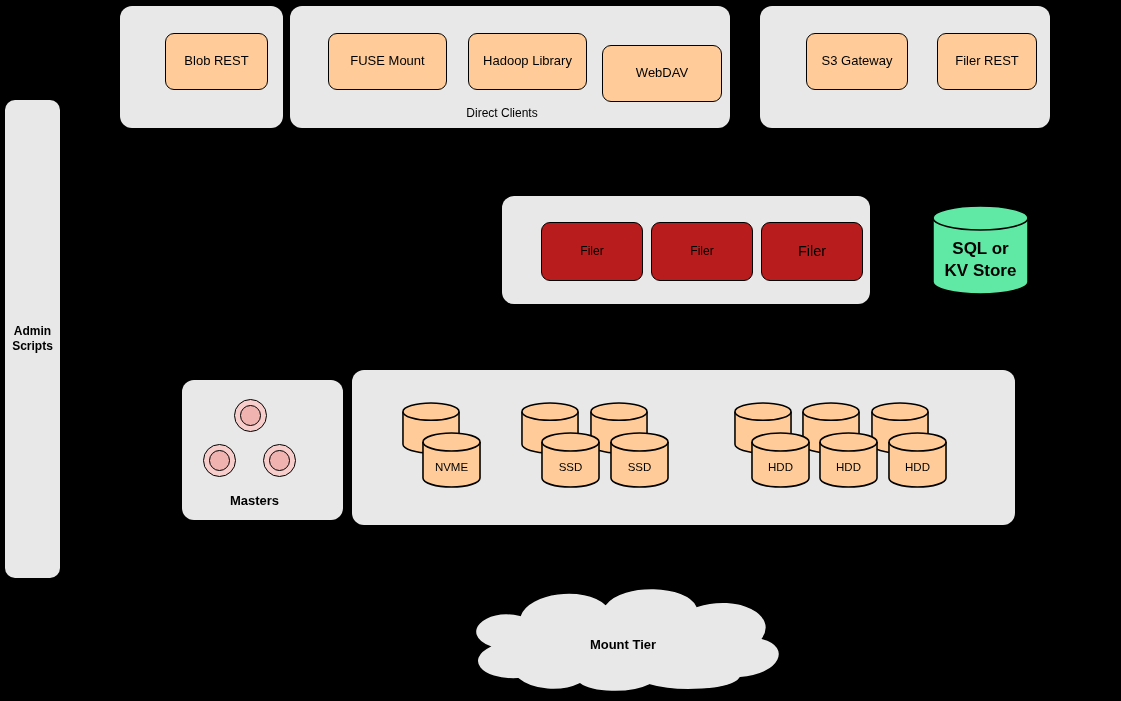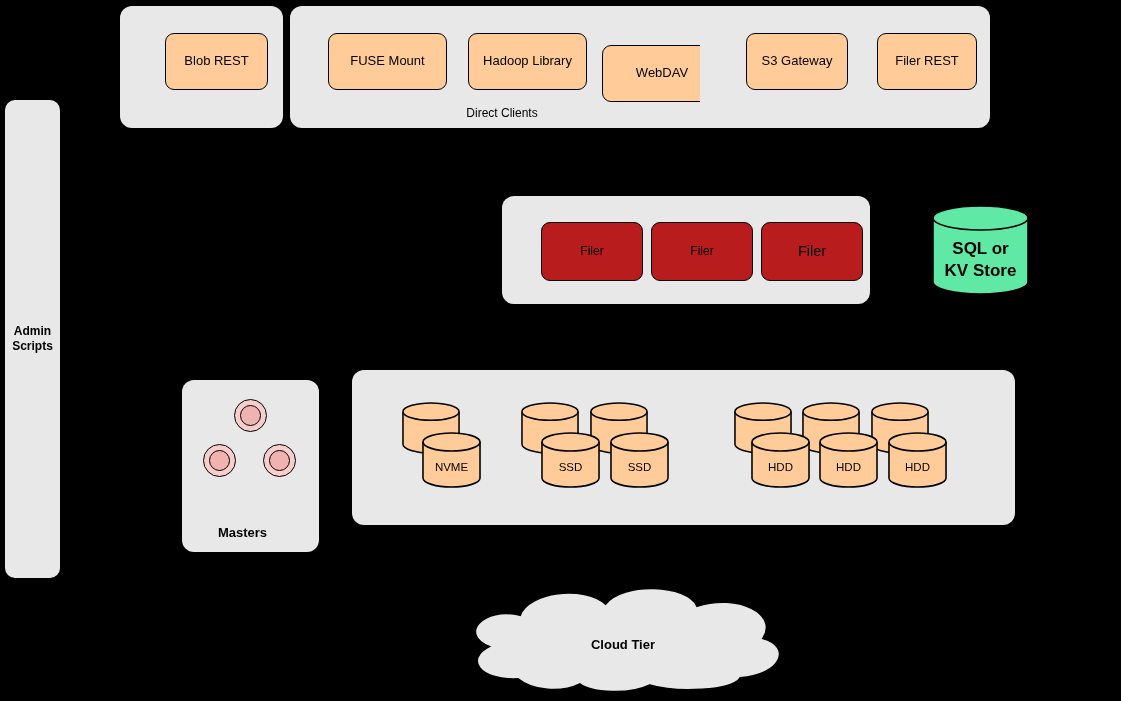--- a/index.html
+++ b/index.html
@@ -78,21 +78,21 @@
     </div>
     <div class="node orange" style="left:22px; top:27px; width:117px; height:55px;">
       <span>FUSE Mount</span>
     </div>
     <div class="node orange" style="left:296px; top:39px; width:118px; height:55px;">
       <span>WebDAV</span>
     </div>
     <div class="panel-caption" style="bottom:8px;">Direct Clients</div>
   </div>
 
-  <div class="panel" style="left:700px; top:6px; width:290px; height:122px;">
+  <div class="panel" style="left:760px; top:6px; width:290px; height:122px;">
     <div class="node orange" style="left:30px; top:27px; width:100px; height:55px;">
       <span>S3 Gateway</span>
     </div>
     <div class="node orange" style="left:161px; top:27px; width:98px; height:55px;">
       <span>Filer REST</span>
     </div>
   </div>
 
   <div class="panel" style="left:502px; top:196px; width:368px; height:108px;">
     <div class="node green" style="left:23px; top:26px; width:100px; height:57px; font-size:12px;">
@@ -107,21 +107,21 @@
   </div>
 
   <div class="cyl greencyl" style="left:931px; top:204px; width:99px; height:92px;">
     <svg viewBox="0 0 100 92" preserveAspectRatio="none">
       <path class="body" d="M2 14 A48 12 0 0 1 98 14 L98 78 A48 12 0 0 1 2 78 Z"></path>
       <path class="lip" d="M2 14 A48 12 0 0 0 98 14"></path>
     </svg>
     <span class="sql-label">SQL or KV Store</span>
   </div>
 
-  <div class="panel" style="left:182px; top:380px; width:137px; height:172px;">
+  <div class="panel" style="left:182px; top:380px; width:137px; height:140px;padding-left:24px;">
     <div class="mcircle" style="left:52px; top:19px;">
       <div class="mcircle-inner"></div>
     </div>
     <div class="mcircle" style="left:21px; top:64px;">
       <div class="mcircle-inner"></div>
     </div>
     <div class="mcircle" style="left:81px; top:64px;">
       <div class="mcircle-inner"></div>
     </div>
     <div class="panel-caption bold" style="bottom:12px; font-size:13px;">Masters</div>
@@ -217,16 +217,16 @@
         C 40,92 26,70 50,58
         C 20,46 44,18 80,27
         C 88,4 142,-3 163,16
         C 180,-6 242,-4 252,18
         C 292,5 332,26 316,50
         C 345,58 334,86 294,89
         C 286,102 232,104 206,96
         C 186,106 150,104 138,95
         C 120,104 92,102 78,90 Z"></path>
     </svg>
-    <span class="cloud-label">Cloud Tier</span>
+    <span class="cloud-label">Mount Tier</span>
   </div>
 
 </div>
 
 </body></html>

